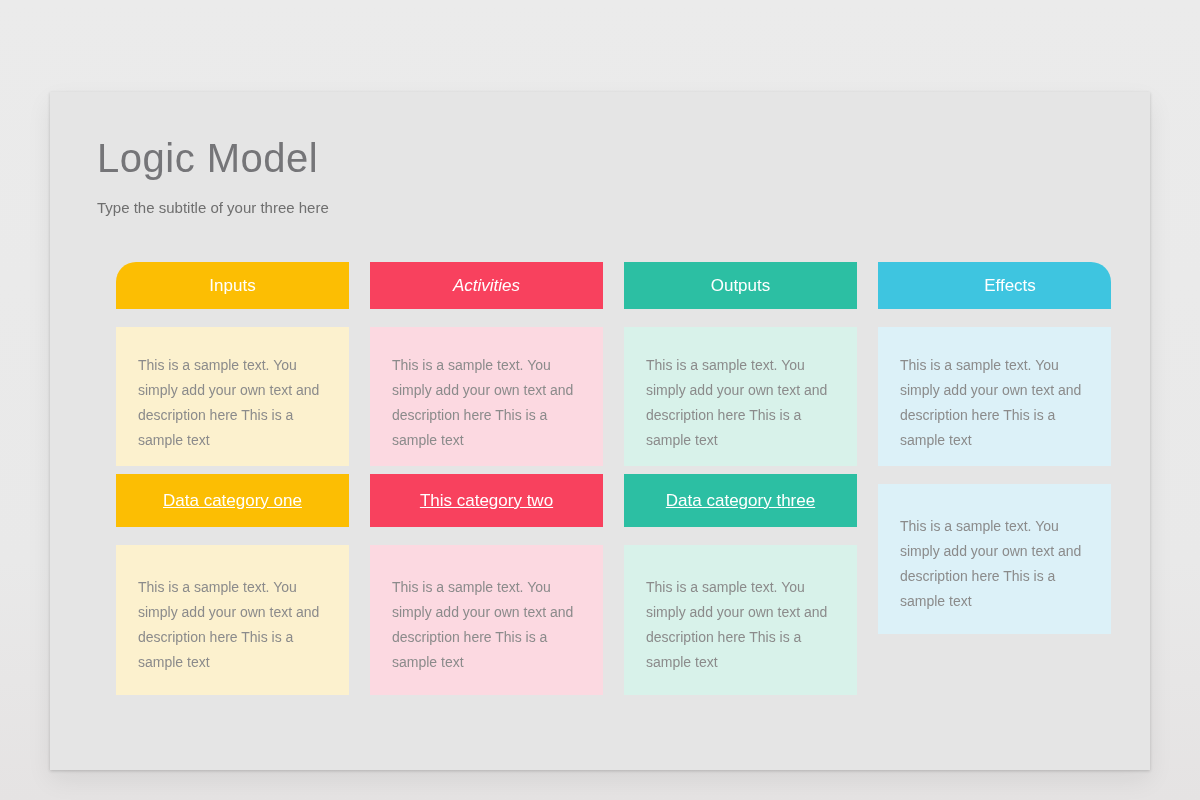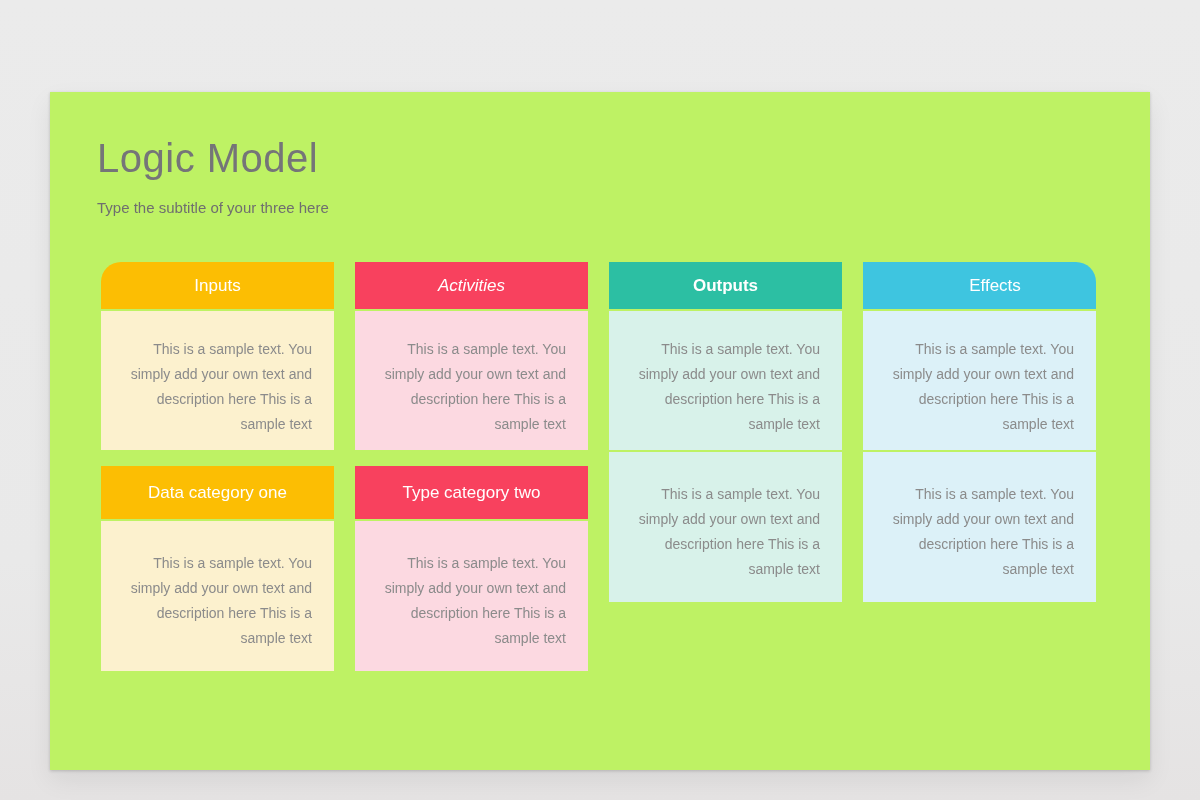--- a/index.html
+++ b/index.html
@@ -10,21 +10,21 @@
     overflow: hidden;
     font-family: "Liberation Sans", sans-serif;
     background: linear-gradient(180deg, #ebebeb 0%, #e9e9e9 70%, #e5e3e3 100%);
   }
   .slide-card {
     position: absolute;
     left: 50px;
     top: 92px;
     width: 1100px;
     height: 678px;
-    background: #bef264;
+    background: #e5e5e5;
     box-shadow: 0 1px 3px rgba(0,0,0,0.18), 0 10px 24px rgba(0,0,0,0.07);
   }
   .slide-title {
     position: absolute;
     left: 47px;
     top: 44px;
     font-size: 40px;
     font-weight: 400;
     color: #757578;
     letter-spacing: 0.5px;
@@ -32,21 +32,21 @@
   .slide-subtitle {
     position: absolute;
     left: 47px;
     top: 107px;
     font-size: 15px;
     font-weight: 400;
     color: #6f6f6f;
   }
   .logic-table {
     position: absolute;
-    left: 51px;
+    left: 66px;
     top: 170px;
     width: 995px;
     display: flex;
     gap: 21px;
   }
   .col {
     width: 245px;
     display: flex;
     flex-direction: column;
   }
@@ -55,26 +55,27 @@
     display: flex;
     align-items: center;
     justify-content: center;
     color: #ffffff;
     font-size: 17px;
     font-weight: 400;
   }
   .col.first .col-header.row1 { border-top-left-radius: 20px; }
   .col.last  .col-header.row1 { border-top-right-radius: 20px; padding-left: 31px; }
   .col-header.row2 {
-    margin-top: 16px;
+    margin-top: 8px;
     height: 53px;
+    text-decoration: underline;
   }
   .col-body {
-    margin-top: 2px;
-    text-align: right;
+    margin-top: 18px;
+    text-align: left;
     color: #8b8b8b;
     font-size: 14px;
     line-height: 25px;
     padding: 26px 22px 0 22px;
     box-sizing: border-box;
   }
   .col-body.row1 { height: 139px; }
   .col-body.row2 { height: 150px; padding-top: 30px; }
 </style>
 </head>
@@ -90,27 +91,28 @@
     <div class="col first">
       <div class="col-header row1" style="background-color: rgb(252, 190, 3);">Inputs</div>
       <div class="col-body row1" style="background-color: rgb(252, 241, 206);">This is a sample text. You simply add your own text and description here This is a sample text</div>
       <div class="col-header row2" style="background-color: rgb(252, 190, 3);">Data category one</div>
       <div class="col-body row2" style="background-color: rgb(252, 241, 206);">This is a sample text. You simply add your own text and description here This is a sample text</div>
     </div>
 
     <div class="col">
       <div class="col-header row1" style="background-color: rgb(248, 65, 94); font-style: italic;">Activities</div>
       <div class="col-body row1" style="background-color: rgb(252, 217, 225);">This is a sample text. You simply add your own text and description here This is a sample text</div>
-      <div class="col-header row2" style="background-color: rgb(248, 65, 94);">Type category two</div>
+      <div class="col-header row2" style="background-color: rgb(248, 65, 94);">This category two</div>
       <div class="col-body row2" style="background-color: rgb(252, 217, 225);">This is a sample text. You simply add your own text and description here This is a sample text</div>
     </div>
 
     <div class="col">
-      <div class="col-header row1" style="background-color: rgb(44, 191, 163); font-weight: bold;">Outputs</div>
+      <div class="col-header row1" style="background-color: rgb(44, 191, 163);">Outputs</div>
       <div class="col-body row1" style="background-color: rgb(216, 242, 234);">This is a sample text. You simply add your own text and description here This is a sample text</div>
+      <div class="col-header row2" style="background-color: rgb(44, 191, 163);">Data category three</div>
       <div class="col-body row2" style="background-color: rgb(216, 242, 234);">This is a sample text. You simply add your own text and description here This is a sample text</div>
     </div>
 
     <div class="col last">
       <div class="col-header row1" style="background-color: rgb(62, 197, 224);">Effects</div>
       <div class="col-body row1" style="background-color: rgb(220, 241, 248);">This is a sample text. You simply add your own text and description here This is a sample text</div>
       <div class="col-body row2" style="background-color: rgb(220, 241, 248);">This is a sample text. You simply add your own text and description here This is a sample text</div>
     </div>
 
   </div>

